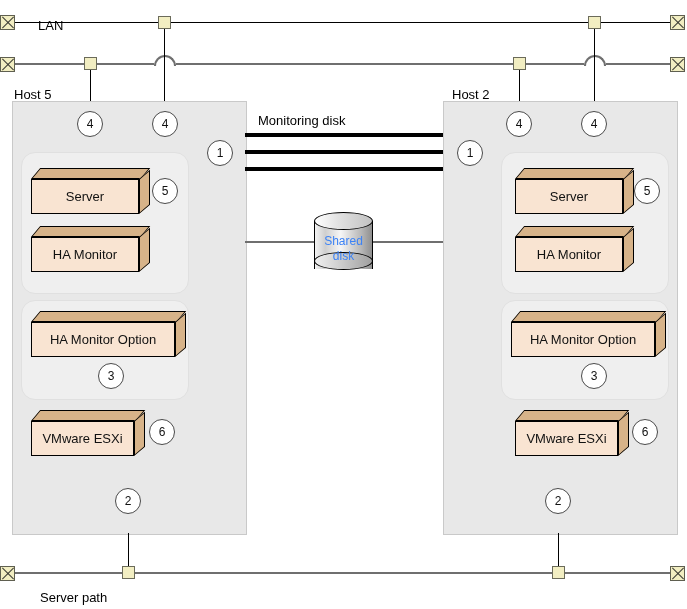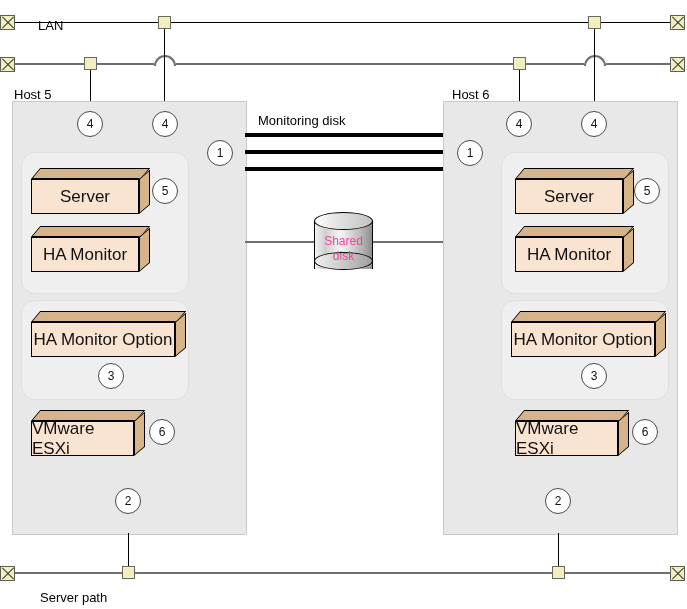--- a/index.html
+++ b/index.html
@@ -15,21 +15,21 @@
 
   
   .host{position:absolute;background:#e8e8e8;border:1px solid #c9c9c9;}
   
   .group{position:absolute;background:#efefef;border:1px solid #e0e0e0;border-radius:14px;}
 
   
   .box3d{position:absolute;}
   .box3d .face{position:absolute;left:0;bottom:0;background:#f9e4d2;border:1px solid #000;
                box-sizing:border-box;display:flex;align-items:center;justify-content:center;
-               font-size:17px;color:#111;}
+               font-size:13px;color:#111;}
   .box3d .top{position:absolute;left:0;top:0;background:#d7b389;border:1px solid #000;
               box-sizing:border-box;}
   .box3d .side{position:absolute;background:#d7b389;border:1px solid #000;box-sizing:border-box;}
 
   
   .badge{position:absolute;width:26px;height:26px;border-radius:50%;background:#fff;
          border:1px solid #4a4a4a;display:flex;align-items:center;justify-content:center;
          font-size:12px;color:#111;box-sizing:border-box;}
 
   
@@ -53,21 +53,21 @@
   .cyl .body{position:absolute;left:0;top:9px;width:100%;height:100%;
       background:linear-gradient(to right,#f2f2f2 0%,#cfcfcf 18%,#f6f6f6 45%,#b9b9b9 80%,#8f8f8f 100%);
       border-left:1px solid #000;border-right:1px solid #000;box-sizing:border-box;}
   .cyl .top{position:absolute;left:0;top:0;width:100%;height:18px;border:1px solid #000;
       border-radius:50%;box-sizing:border-box;
       background:linear-gradient(to right,#ffffff 0%,#e2e2e2 40%,#c2c2c2 100%);}
   .cyl .bot{position:absolute;left:0;bottom:0;width:100%;height:18px;border:1px solid #000;
       border-radius:50%;box-sizing:border-box;
       background:linear-gradient(to right,#f0f0f0 0%,#cdcdcd 45%,#a0a0a0 100%);}
   .cyl .txt{position:absolute;left:0;top:22px;width:100%;text-align:center;font-size:12px;
-      color:#ec4899;line-height:15px;z-index:4;}
+      color:#3b82f6;line-height:15px;z-index:4;}
 </style>
 </head>
 <body>
 
 <div id="stage">
 
   <div class="lbl" style="left:38px;top:5px;margin-top:14px;">LAN</div>
 
   <div class="hline" style="left:14px;top:22px;width:659px;"></div>
   <div class="xsq" style="left:0px;top:15px;"></div>
@@ -127,21 +127,21 @@
 
   <div class="box3d" style="left:31px;top:410px;width:114px;height:46px;">
     <div class="top" style="left:0;top:0;width:105px;height:11px;transform:skewX(-40deg);transform-origin:bottom left;"></div>
     <div class="side" style="left:103px;top:11px;width:11px;height:35px;transform:skewY(-40deg);transform-origin:top left;"></div>
     <div class="face" style="width:103px;height:35px;">VMware ESXi</div>
   </div>
   <div class="badge" style="left:149px;top:419px;">6</div>
 
   <div class="badge" style="left:115px;top:488px;">2</div>
 
-  <div class="lbl" style="left:452px;top:88px;">Host 6</div>
+  <div class="lbl" style="left:452px;top:88px;">Host 2</div>
   <div class="host" style="left:443px;top:101px;width:233px;height:432px;"></div>
 
   <div class="badge" style="left:506px;top:111px;">4</div>
   <div class="badge" style="left:581px;top:111px;">4</div>
   <div class="badge" style="left:457px;top:140px;">1</div>
 
   <div class="group" style="left:501px;top:152px;width:166px;height:140px;"></div>
 
   <div class="box3d" style="left:515px;top:168px;width:119px;height:46px;">
     <div class="top" style="left:0;top:0;width:110px;height:11px;transform:skewX(-40deg);transform-origin:bottom left;"></div>

